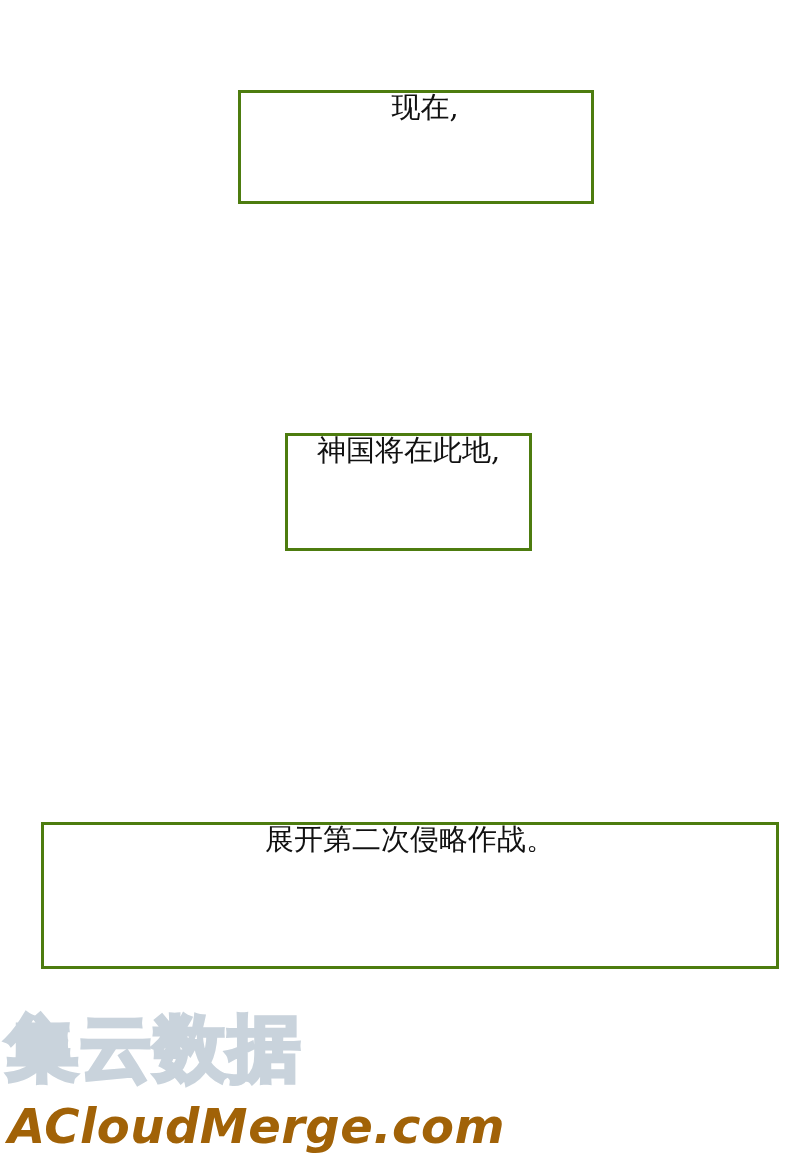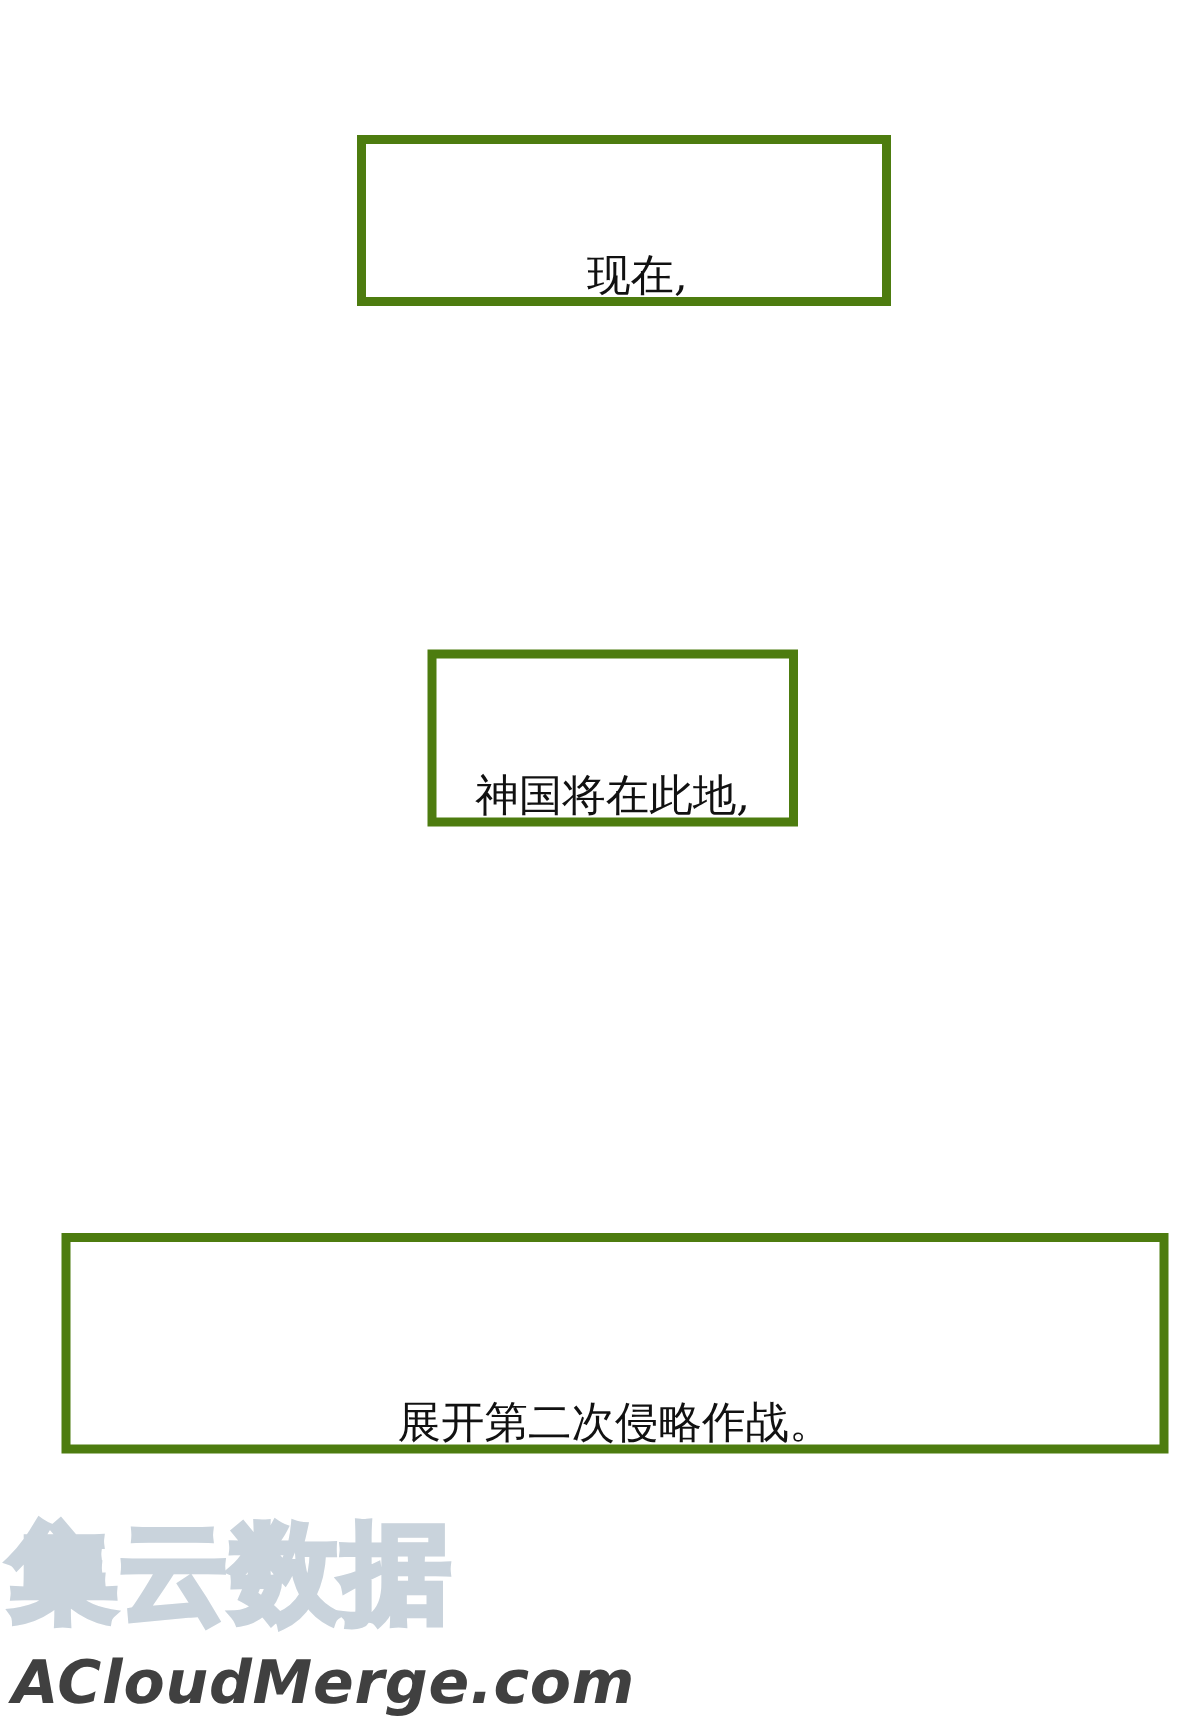--- a/index.html
+++ b/index.html
@@ -11,24 +11,24 @@
       width: 800px;
       height: 1155px;
       position: relative;
       overflow: hidden;
       font-family: "DejaVu Serif", "Liberation Serif", serif;
       color: #111111;
     }
     .caption-box {
       position: absolute;
       box-sizing: border-box;
-      border: 6px solid #4d7c0f;
+      border: 3px solid #4d7c0f;
       background: #ffffff;
       display: flex;
-      align-items: flex-end;
+      align-items: flex-start;
       justify-content: center;
     }
     .caption-text {
       font-size: 29px;
       letter-spacing: 0px;
       color: #111111;
       white-space: nowrap;
       line-height: 1;
     }
     #box1 { left: 238px; top: 90px; width: 356px; height: 114px; }
@@ -58,23 +58,23 @@
       -webkit-text-stroke: 4px #c9d3dc;
       white-space: nowrap;
     }
     .wm-en {
       position: absolute;
       left: 2px;
       top: 90px;
       font-family: "DejaVu Sans", "Liberation Sans", sans-serif;
       font-weight: bold;
       font-style: italic;
-      font-size: 40px;
+      font-size: 48px;
       line-height: 1;
-      color: #404040;
+      color: #a16207;
       white-space: nowrap;
       letter-spacing: 0.5px;
     }
   </style>
 </head>
 <body>
 
 <div class="caption-box" id="box1">
   <span class="caption-text">现在,</span>
 </div>

